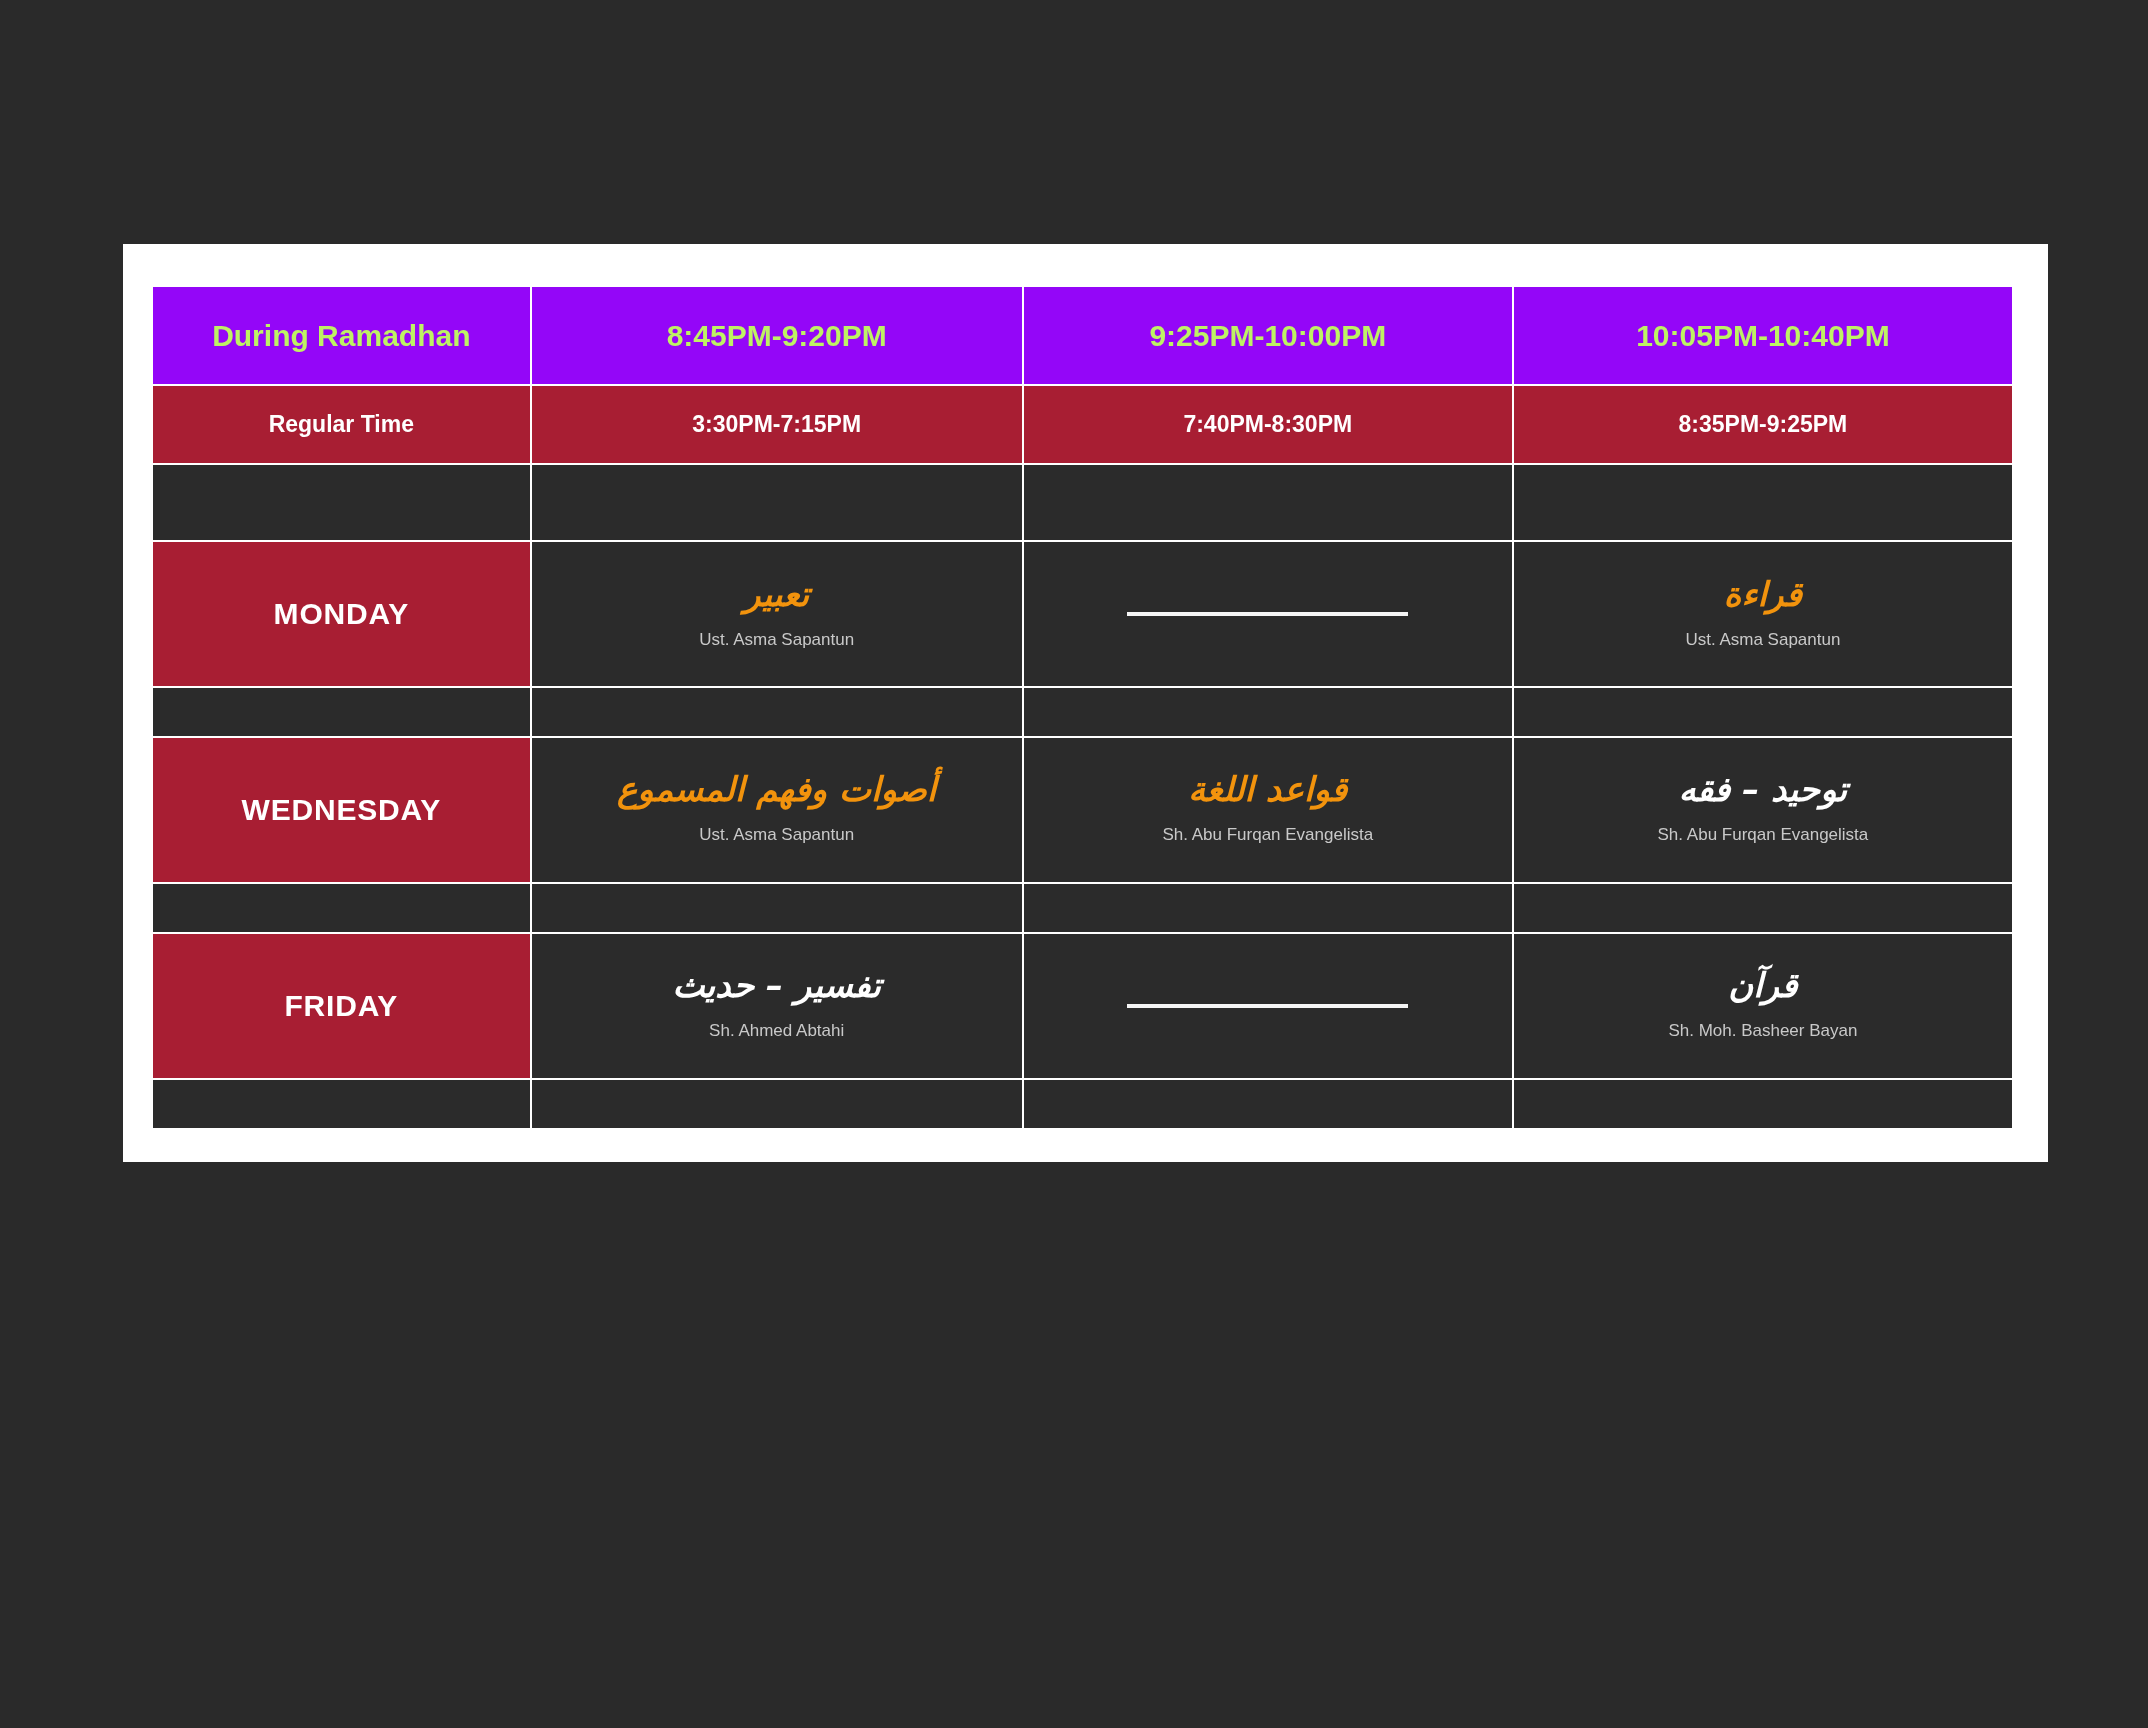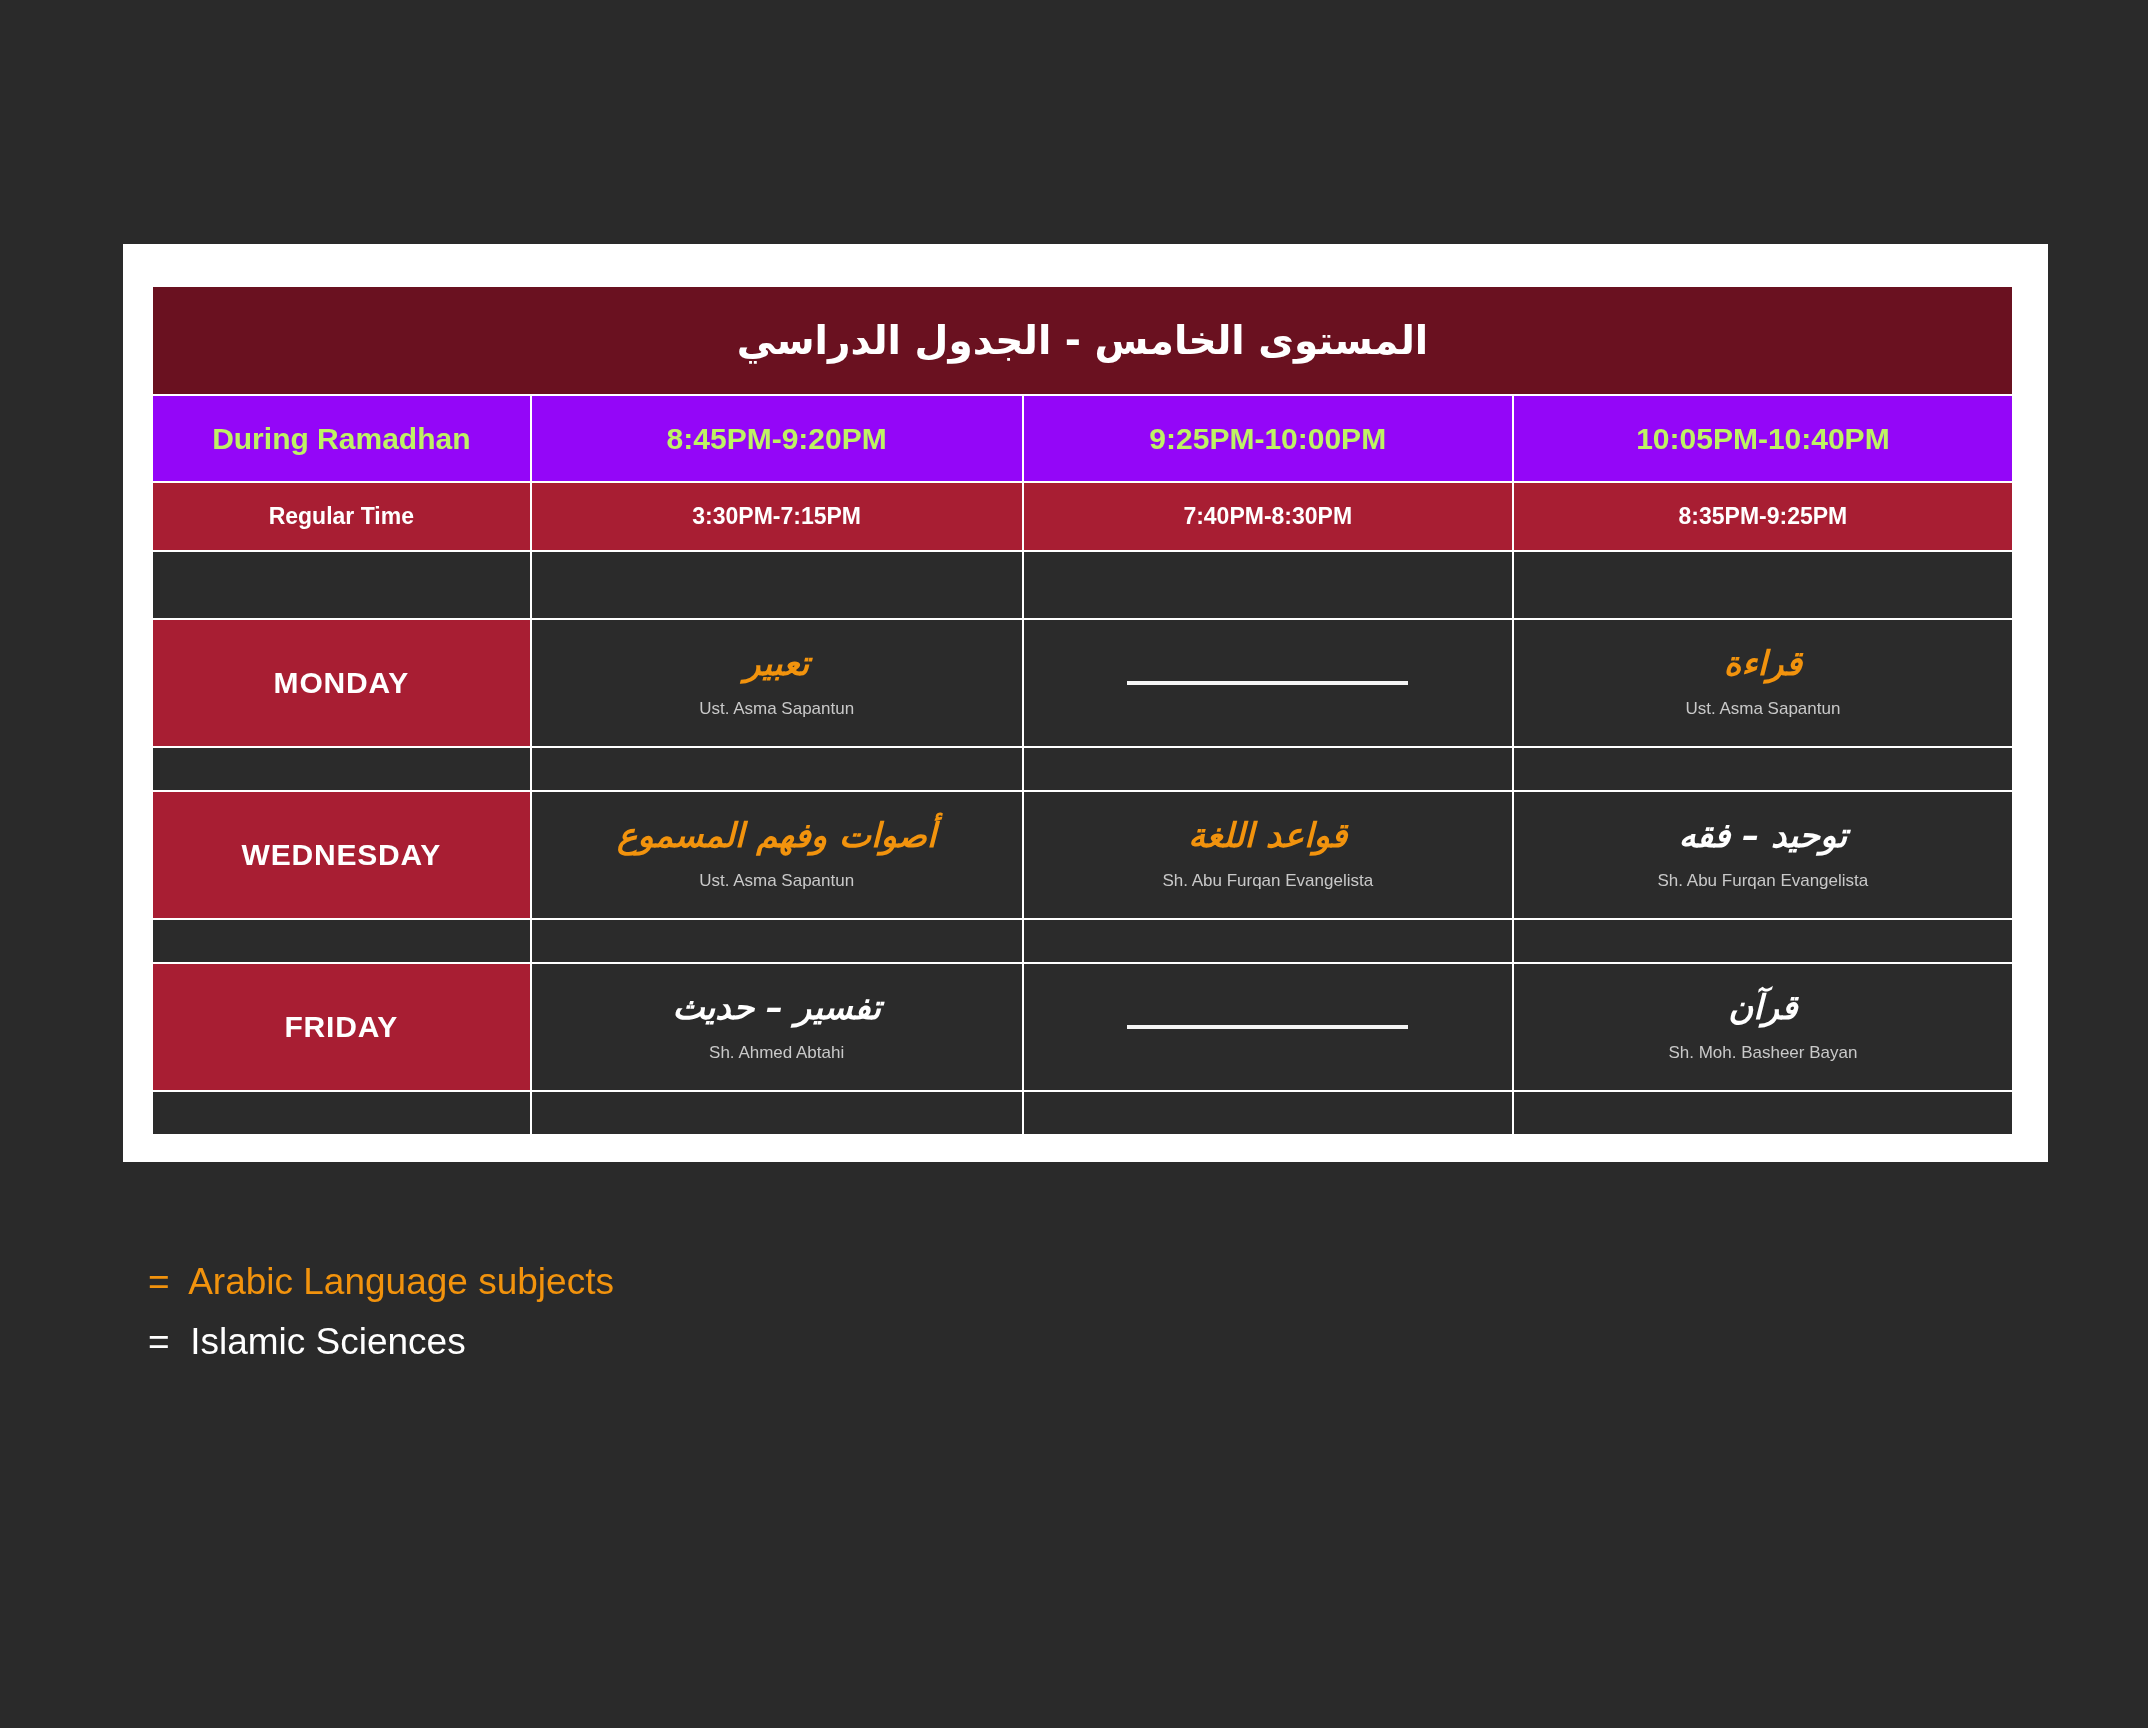--- a/index.html
+++ b/index.html
@@ -119,23 +119,20 @@
   <div id="card">
     <table class="schedule">
       <colgroup>
         <col class="c-label">
           <col class="c-s1">
           <col class="c-s2">
           <col class="c-s3">
       </colgroup>
 
       <tbody>
-          <tr class="r-title">
-        <td class="title-cell" colspan="4" dir="rtl">المستوى الخامس - الجدول الدراسي</td>
-      </tr>
 
       <tr class="r-ram">
         <td class="ram-cell">During Ramadhan</td>
         <td class="ram-cell">8:45PM-9:20PM</td>
         <td class="ram-cell">9:25PM-10:00PM</td>
         <td class="ram-cell">10:05PM-10:40PM</td>
       </tr>
 
       <tr class="r-reg">
         <td class="reg-cell">Regular Time</td>
@@ -214,18 +211,14 @@
       <tr class="r-gap">
         <td class="gap-cell"></td>
         <td class="gap-cell"></td>
         <td class="gap-cell"></td>
         <td class="gap-cell"></td>
       </tr>
     </tbody>
       </table>
   </div>
 
-  <div id="legend">
-    <div class="legend-line arabic-language">=  Arabic Language subjects</div>
-    <div class="legend-line islamic-sciences">=  Islamic Sciences</div>
-  </div>
 </div>
 
 
 </body></html>

